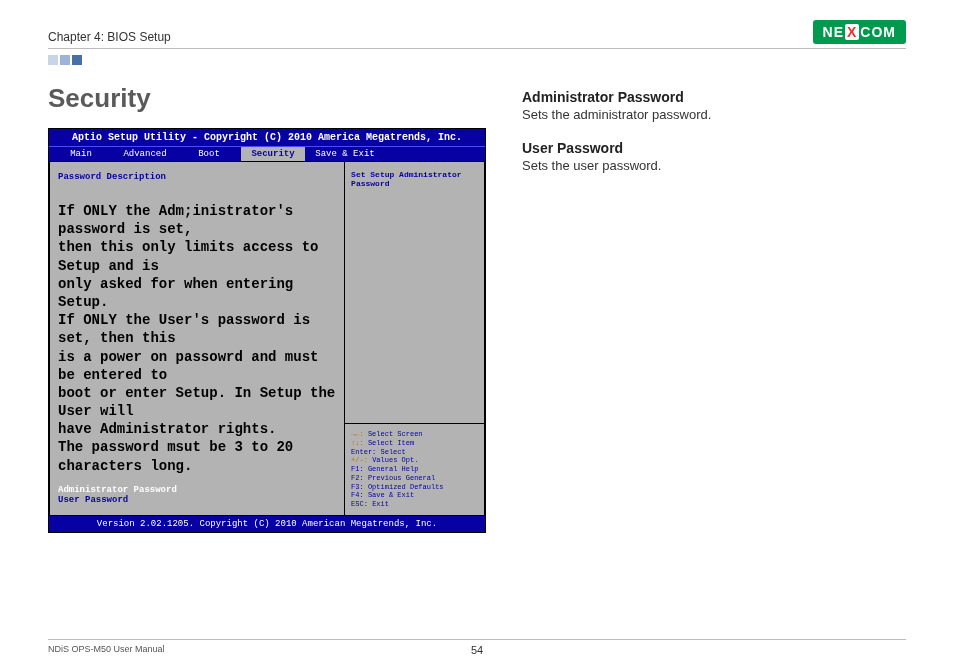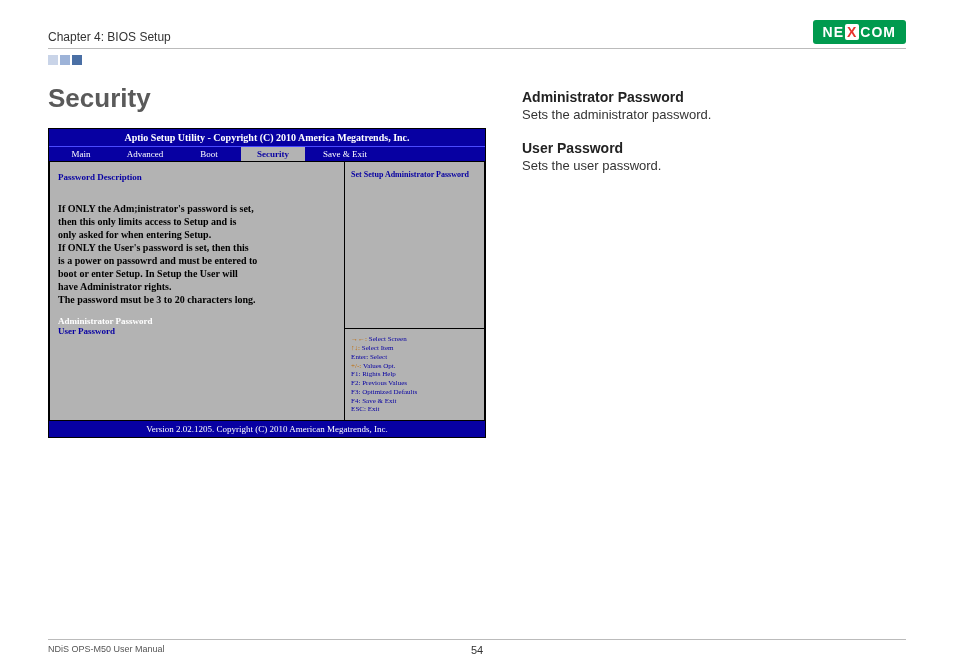--- a/index.html
+++ b/index.html
@@ -74,21 +74,21 @@
   }
   .section-body {
     font-size: 13px;
     color: #333;
     margin-bottom: 18px;
   }
   
   .bios {
     border: 1px solid #000;
     background: #fef9c3;
-    font-family: Liberation Serif, serif;
+    font-family: Liberation Mono, monospace;
   }
   .bios-titlebar {
     background: #0700a2;
     color: #fff;
     text-align: center;
     font-weight: 700;
     font-size: 10px;
     padding: 3px 0;
   }
   .bios-tabs {
@@ -143,21 +143,21 @@
   .bios-keys .hl { color: #c06a00; }
   .bios-main .heading {
     font-weight: 700;
     color: #0700a2;
     font-size: 9px;
     margin-bottom: 8px;
   }
   .bios-main .desc {
     font-weight: 700;
     color: #000;
-    font-size: 10px;
+    font-size: 14px;
     line-height: 1.3;
     margin-bottom: 10px;
     margin-top: 20px;
   }
   .bios-main .item {
     font-weight: 700;
     font-size: 9px;
     color: #0700a2;
   }
   .bios-main .item.selected {
@@ -255,22 +255,22 @@
             <div class="item selected">Administrator Password</div>
             <div class="item">User Password</div>
           </div>
           <div class="bios-side">
             <div class="bios-help">Set Setup Administrator Password</div>
             <div class="bios-keys">
               <div class="kline"><span class="hl">→←: </span><span>Select Screen</span></div>
               <div class="kline"><span class="hl">↑↓: </span><span>Select Item</span></div>
               <div class="kline"><span>Enter: </span><span>Select</span></div>
               <div class="kline"><span class="hl">+/-: </span><span>Values Opt.</span></div>
-              <div class="kline"><span>F1: </span><span>Rights Help</span></div>
-              <div class="kline"><span>F2: </span><span>Previous Values</span></div>
+              <div class="kline"><span>F1: </span><span>General Help</span></div>
+              <div class="kline"><span>F2: </span><span>Previous General</span></div>
               <div class="kline"><span>F3: </span><span>Optimized Defaults</span></div>
               <div class="kline"><span>F4: </span><span>Save &amp; Exit</span></div>
               <div class="kline"><span>ESC: </span><span>Exit</span></div>
             </div>
           </div>
         </div>
         <div class="bios-footer">Version 2.02.1205. Copyright (C) 2010 American Megatrends, Inc.</div>
       </div>
     </div>
 

